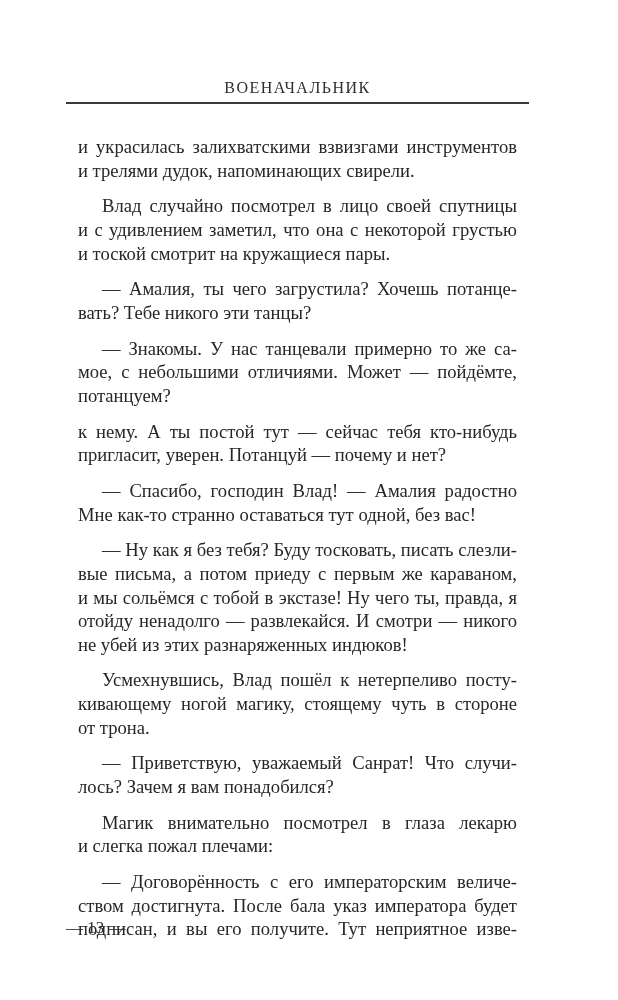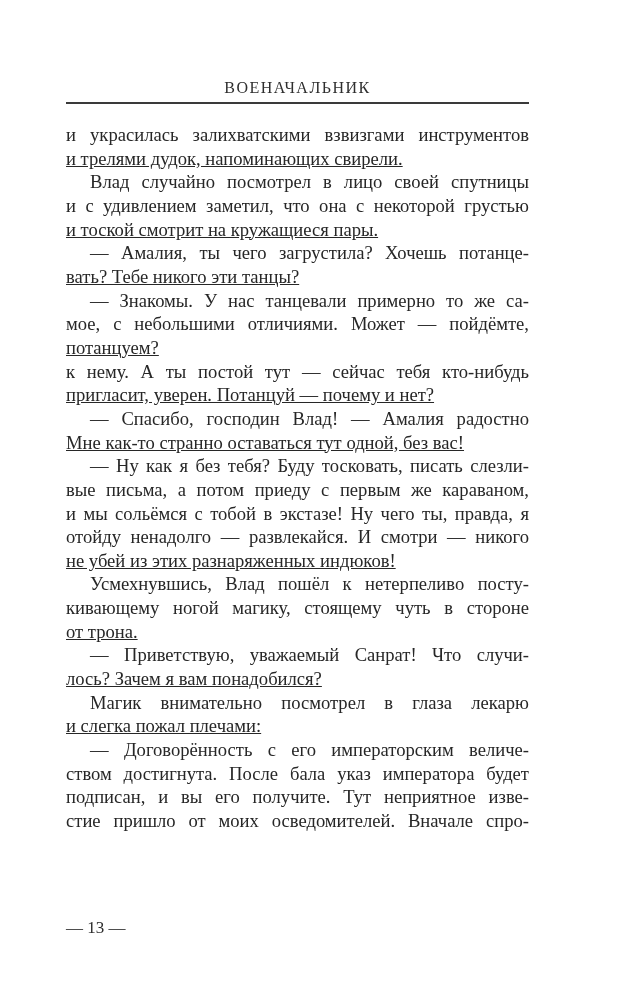--- a/index.html
+++ b/index.html
@@ -39,30 +39,29 @@
   .body-text {
     position: absolute;
     left: 66px;
     top: 123px;
     width: 463px;
     font-size: 18.6px;
     line-height: 23.65px;
     color: #272727;
   }
   .paragraph {
-    margin: 0;
+    margin: 12px;
   }
   .line {
     text-align: justify;
     text-align-last: justify;
     white-space: normal;
   }
   .line.last {
     text-align-last: left;
-    text-decoration: underline;
   }
   .line.indent {
     padding-left: 24px;
   }
   .page-footer {
     position: absolute;
     left: 66px;
     top: 918px;
     width: 463px;
     font-size: 17px;
@@ -120,17 +119,16 @@
         <div class="line last">лось? Зачем я вам понадобился?</div>
       </div>
       <div class="paragraph">
         <div class="line indent">Магик внимательно посмотрел в глаза лекарю</div>
         <div class="line last">и слегка пожал плечами:</div>
       </div>
       <div class="paragraph">
         <div class="line indent">— Договорённость с его императорским величе-</div>
         <div class="line">ством достигнута. После бала указ императора будет</div>
         <div class="line">подписан, и вы его получите. Тут неприятное изве-</div>
-        <div class="line">стие пришло от моих осведомителей. Вначале спро-</div>
       </div>
     </div>
   <div class="page-footer">— 13 —</div>
 </div>
 
 </body></html>

